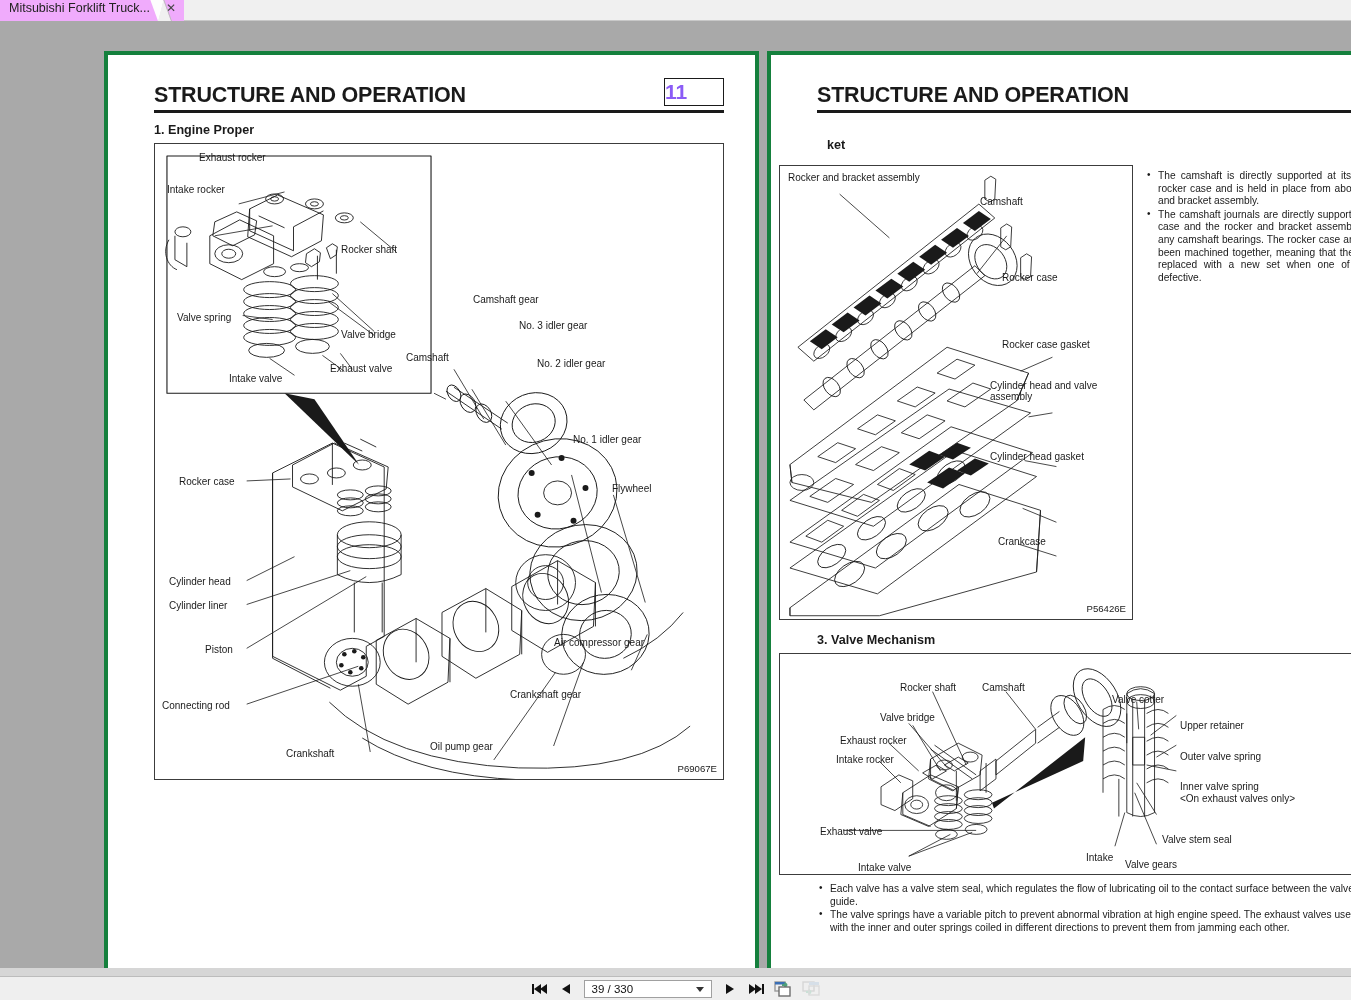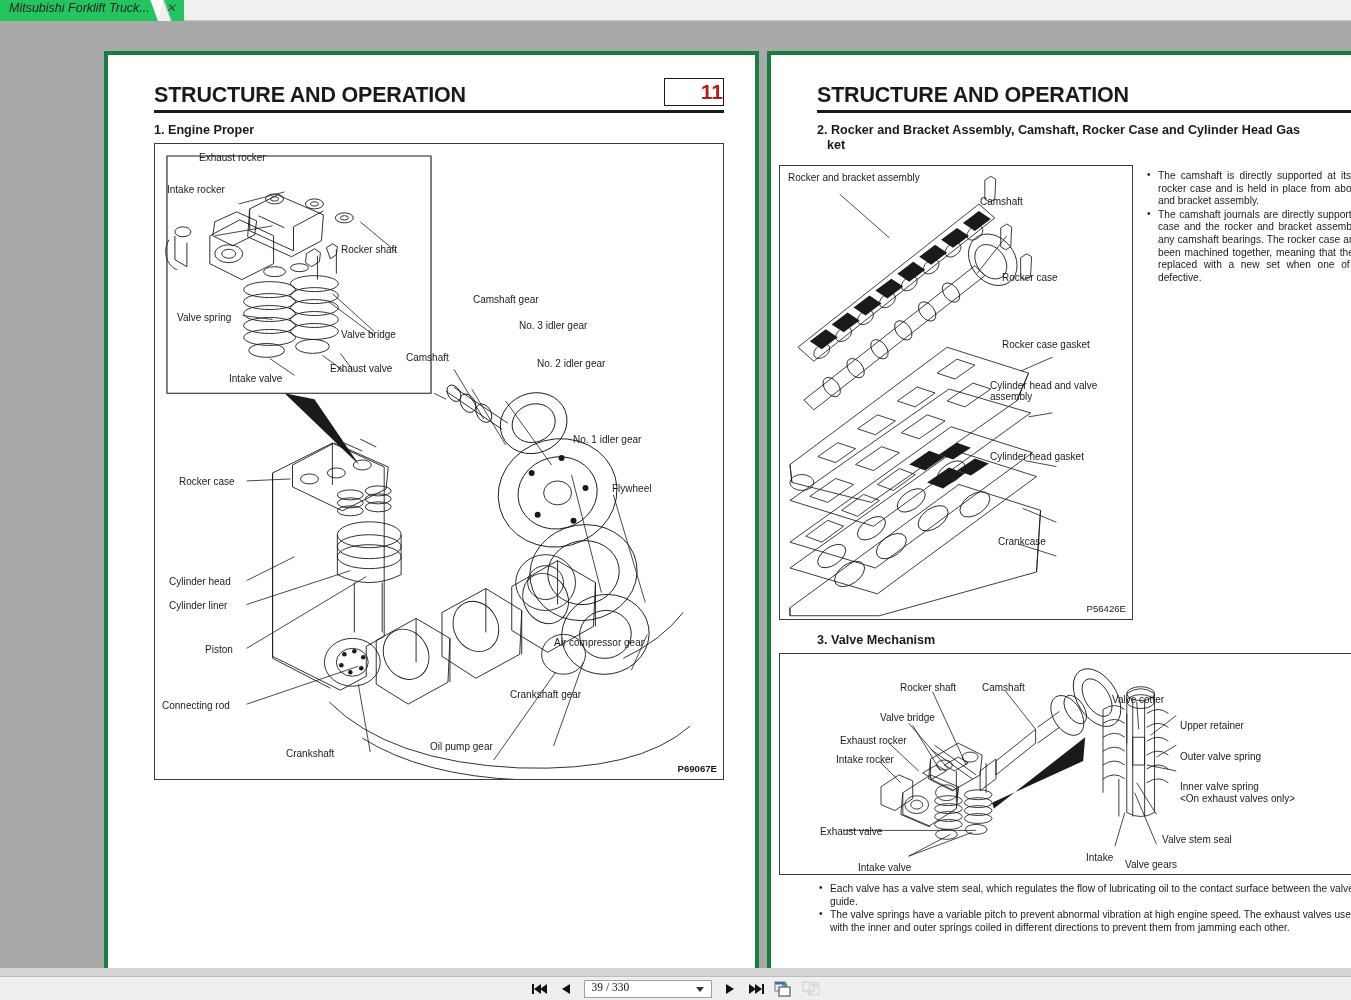--- a/index.html
+++ b/index.html
@@ -10,22 +10,22 @@
     position:relative;
   }
 
   
   #tabbar{
     position:absolute; left:0; top:0; width:1351px; height:21px;
     background:#f0f0f0; border-bottom:1px solid #c8c8c8;
   }
   #tab{
     position:absolute; left:0; top:0; height:21px; padding:3px 8px 9px 9px;
-    background:#22c55e; border-right:0; display:flex; align-items:center;
-    font-size:12.5px; color:#222; white-space:nowrap;font-style:italic;
+    background:#f0abfc; border-right:0; display:flex; align-items:center;
+    font-size:12.5px; color:#222; white-space:nowrap;
   }
   #tab .ttl{ margin-right:16px; }
   #tab .x{ font-size:12px; color:#444; cursor:pointer; }
   #tabslant{
     position:absolute; left:158px; top:0; width:14px; height:21px;
     background:linear-gradient(to bottom right, #fdfdfd 49%, #f0f0f0 51%);
     border-right:1px solid #bdbdbd;
     transform:skewX(20deg); transform-origin:bottom left;
   }
 
@@ -46,22 +46,22 @@
 
   
   .doc-head{
     position:absolute; font-weight:bold; font-size:21.5px; letter-spacing:-0.2px;
     color:#1a1a1a; white-space:nowrap;
   }
   .head-rule{
     position:absolute; height:3px; background:#1a1a1a;
   }
   .chapno{
-    position:absolute; border:1.5px solid #1a1a1a; text-align:right;
-    font-weight:bold; font-size:21px; color:#b91c1c;
+    position:absolute; border:1.5px solid #1a1a1a; text-align:left;
+    font-weight:bold; font-size:21px; color:#8b5cf6;
   }
   .sec-title{
     position:absolute; font-weight:bold; font-size:12.6px; color:#1a1a1a;
     line-height:15px;
   }
   .figbox{
     position:absolute; border:1px solid #3c3c3c; background:#fff; overflow:hidden;
   }
   .figcode{
     position:absolute; font-size:9.6px; color:#1a1a1a; font-weight:normal;
@@ -92,21 +92,21 @@
     background:#efefef; border-top:1px solid #bcbcbc;
     display:flex; align-items:center; justify-content:center; gap:6px;
   }
   .navbtn{
     width:20px; height:18px; display:flex; align-items:center; justify-content:center;
     cursor:pointer; background:transparent; border:0;
   }
   .navbtn svg{ display:block; }
   #pagebox{
     width:128px; height:18px; background:#fff; border:1px solid #a0a0a0;
-    display:flex; align-items:flex-start; position:relative; margin:0 2px;font-family:Liberation Serif, serif;
+    display:flex; align-items:center; position:relative; margin:0 2px;
   }
   #pagebox .val{ font-size:11.5px; color:#111; padding-left:7px; }
   #pagebox .arrow{
     position:absolute; right:7px; top:50%; margin-top:-2px;
     width:0;height:0;border-left:4px solid transparent;border-right:4px solid transparent;
     border-top:5px solid #333;
   }
   .panelicon{ width:22px;height:18px; display:flex;align-items:center;justify-content:center; cursor:pointer;}
   #bottom-strip{
     position:absolute; left:0; top:968px; width:1351px; height:8px; background:#d6d6d6;
@@ -310,36 +310,36 @@
         <span class="lbl" style="left:24px; top:332px;">Rocker case</span>
         <span class="lbl" style="left:14px; top:432px;">Cylinder head</span>
         <span class="lbl" style="left:14px; top:456px;">Cylinder liner</span>
         <span class="lbl" style="left:50px; top:500px;">Piston</span>
         <span class="lbl" style="left:7px; top:556px;">Connecting rod</span>
         <span class="lbl" style="left:131px; top:604px;">Crankshaft</span>
         <span class="lbl" style="left:275px; top:597px;">Oil pump gear</span>
         <span class="lbl" style="left:355px; top:545px;">Crankshaft gear</span>
         <span class="lbl" style="left:399px; top:493px;">Air compressor gear</span>
 
-        <span class="figcode" style="right:6px; bottom:5px;font-weight:bold;">P69067E</span>
+        <span class="figcode" style="right:6px; bottom:5px;">P69067E</span>
       </div>
 
 
       <div class="pagefoot" style="left:558px; top:912px;">11-3</div>
     </div>
   </div>
 
   <div class="page" id="page-right">
     <div class="page-inner">
 
       <div class="doc-head" style="left:46px; top:28px;">STRUCTURE AND OPERATION</div>
       <div class="head-rule" style="left:46px; top:55px; width:570px;"></div>
 
       <div class="sec-title" style="left:46px; top:68px; width:600px;">
-        <span>2. Rocker and Bracket Assembly, Camshaft, Rocker Case and Cylinder Head Gas</span><br>
+        <br>
         <span style="padding-left:10px;">ket</span>
       </div>
 
       <div class="figbox" style="left:8px; top:110px; width:354px; height:455px;">
         <svg class="art" viewBox="0 0 354 455">
           <g fill="none" stroke="#1a1a1a" stroke-width="0.85" stroke-linejoin="round">
 
             <g>
               <path d="M18 182 L200 38"></path>
               <path d="M34 196 L216 52"></path>

